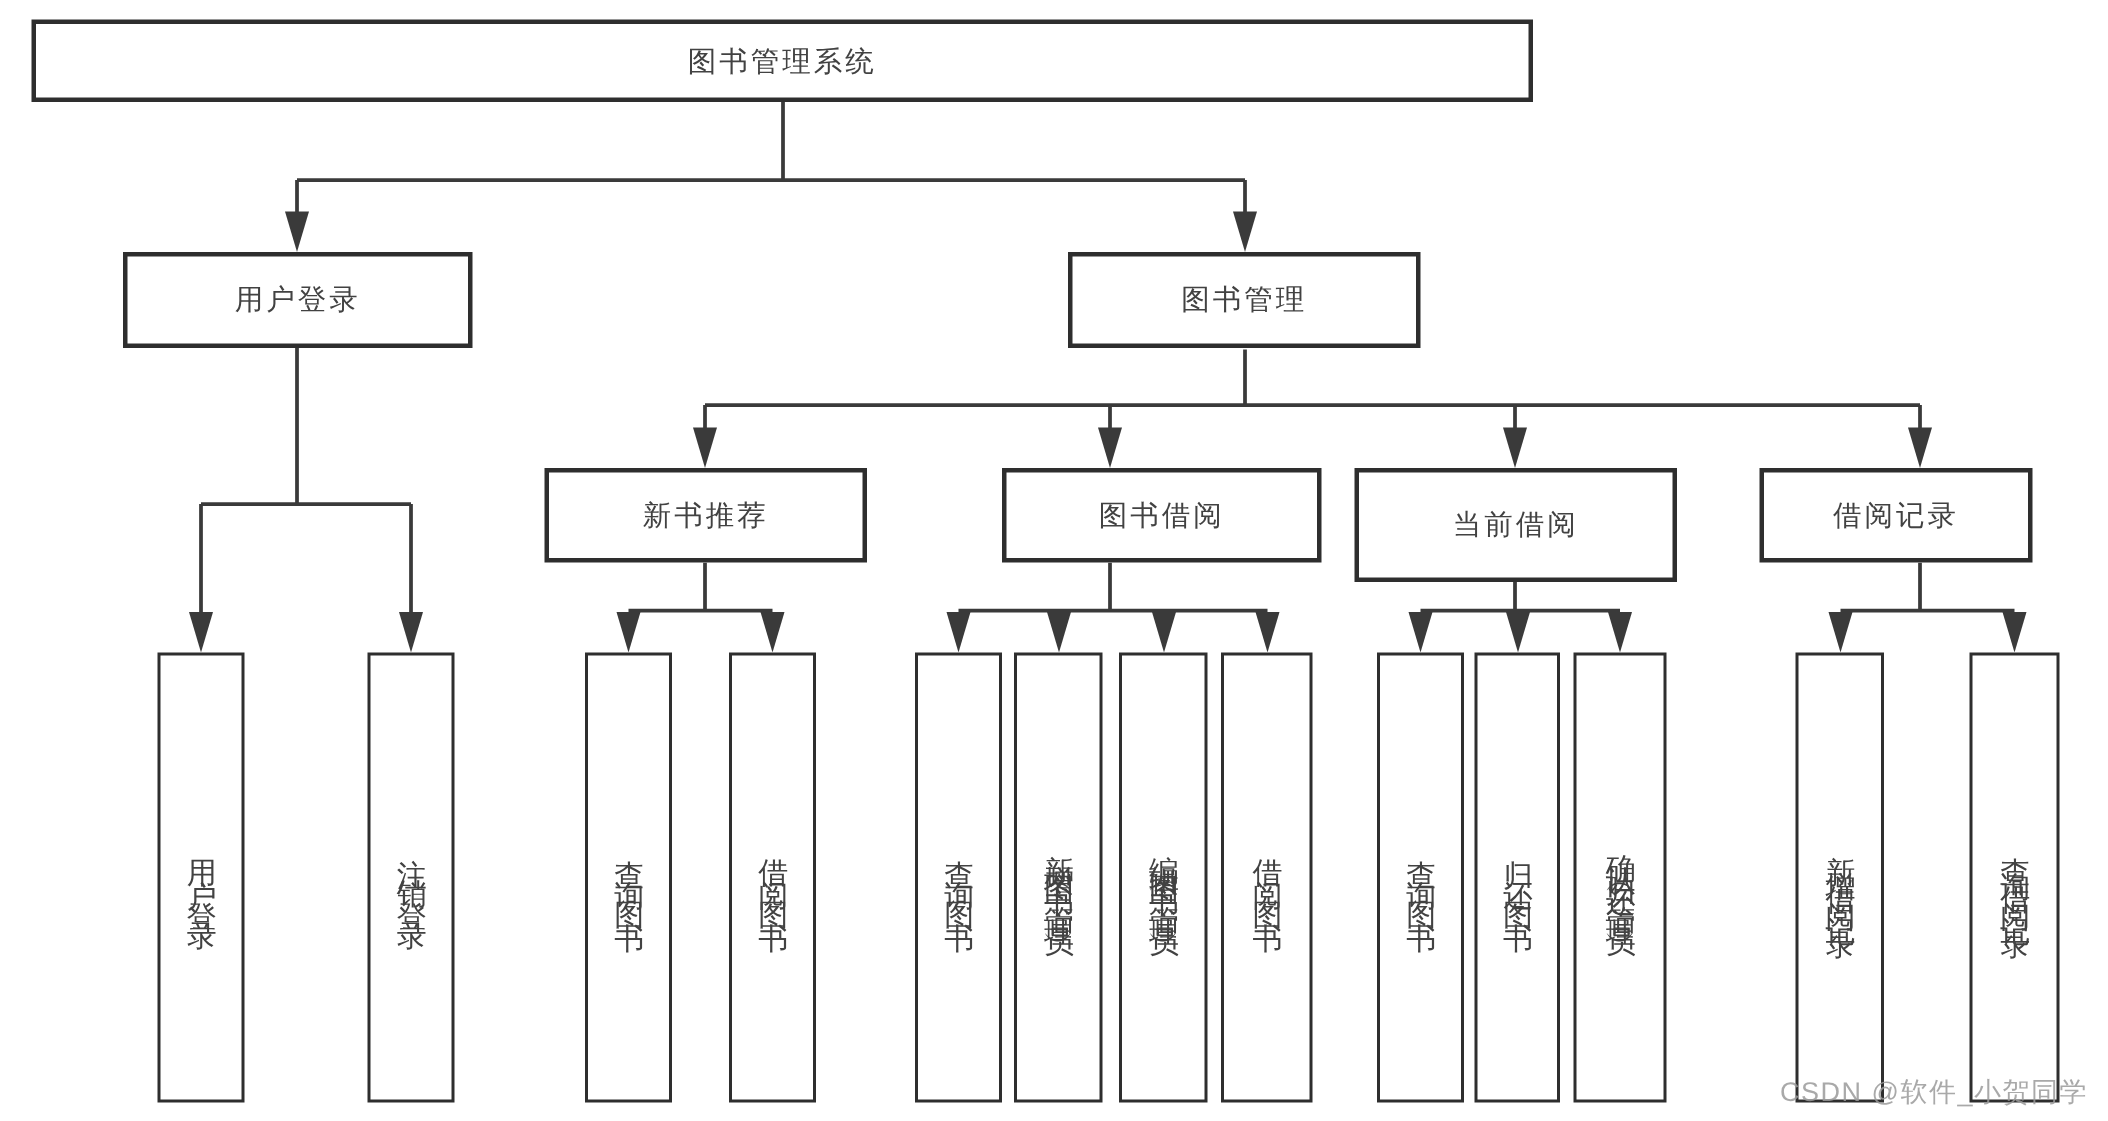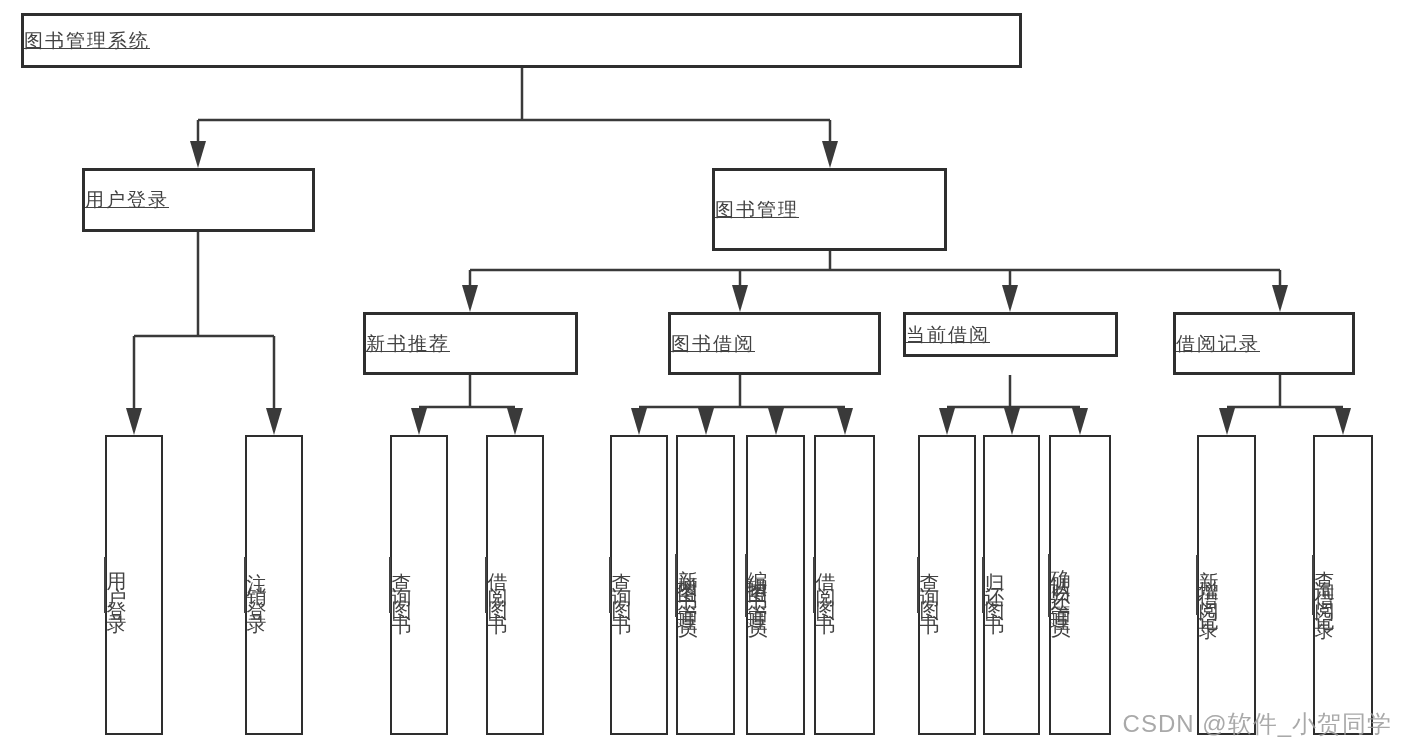--- a/index.html
+++ b/index.html
@@ -16,42 +16,41 @@
     background:var(--bg);
     font-family:"Liberation Sans", sans-serif;
     overflow:hidden;
   }
   svg.wires{position:absolute;left:0;top:0;z-index:1;}
   .box{
     position:absolute;
     background:#fff;
     border:3px solid var(--border);
     box-sizing:border-box;
-    display:flex;align-items:center;justify-content:flex-start;
+    display:flex;align-items:center;justify-content:center;
     color:var(--text);
     z-index:2;
-    text-decoration:underline;
   }
   .box.h span{
     font-size:19px;
     letter-spacing:2px;
     white-space:nowrap;
   }
   .box.v{border-width:2.5px;}
   .vtext{
     writing-mode:vertical-rl;
     text-orientation:mixed;
     font-size:20px;
     line-height:1;
     color:var(--text);
   }
   .watermark{
     position:absolute;
     right:13px;bottom:7px;
-    font-size:24px;
+    font-size:18px;
     color:var(--watermark);
     opacity:.85;
     letter-spacing:1px;
     z-index:3;
     white-space:nowrap;
   }
 </style>
 </head>
 <body>
 
@@ -105,31 +104,31 @@
     </g>
   </svg>
 
   <div class="box h" style="left:21px;top:13px;width:1001px;height:55px">
     <span>图书管理系统</span>
   </div>
 
   <div class="box h" style="left:82px;top:168px;width:233px;height:64px">
     <span>用户登录</span>
   </div>
-  <div class="box h" style="left:712px;top:168px;width:235px;height:83px">
+  <div class="box h" style="left:712px;top:168px;width:235px;height:64px">
     <span>图书管理</span>
   </div>
 
   <div class="box h" style="left:363px;top:312px;width:215px;height:63px">
     <span>新书推荐</span>
   </div>
   <div class="box h" style="left:668px;top:312px;width:213px;height:63px">
     <span>图书借阅</span>
   </div>
-  <div class="box h" style="left:903px;top:312px;width:215px;height:45px">
+  <div class="box h" style="left:903px;top:312px;width:215px;height:76px">
     <span>当前借阅</span>
   </div>
   <div class="box h" style="left:1173px;top:312px;width:182px;height:63px">
     <span>借阅记录</span>
   </div>
 
   <div class="box v" style="left:105px;top:435px;width:58px;height:300px">
     <span class="vtext" style="letter-spacing: 14px;">用户登录</span>
   </div>
   <div class="box v" style="left:245px;top:435px;width:58px;height:300px">

